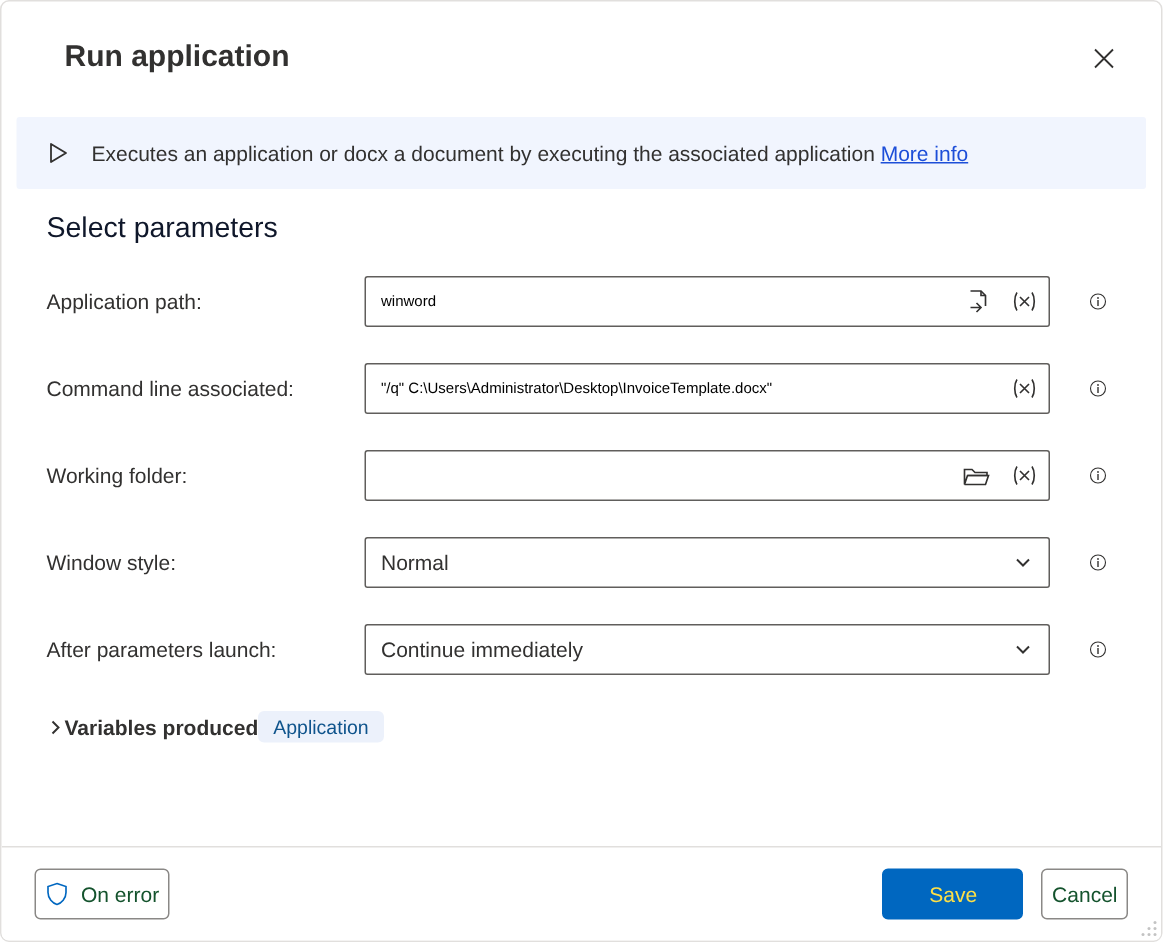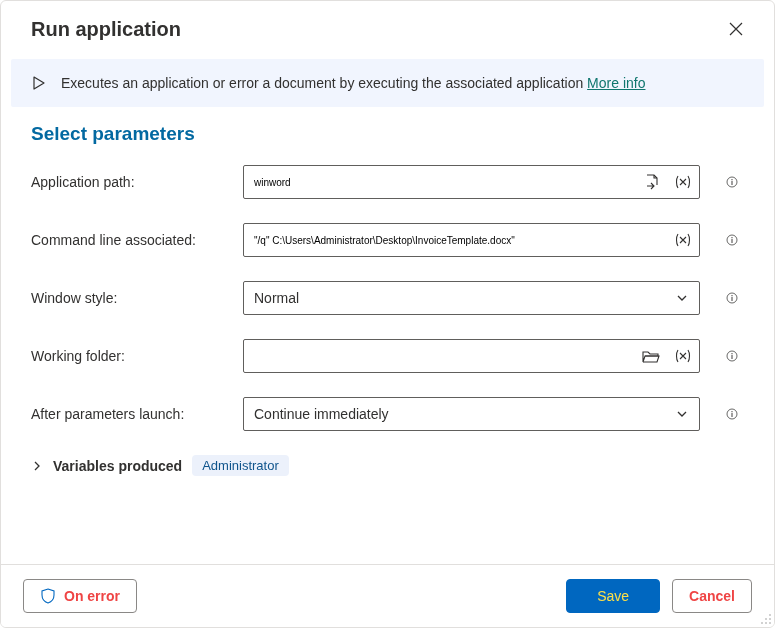--- a/index.html
+++ b/index.html
@@ -18,45 +18,45 @@
   }
   .header {
     display:flex;
     align-items:center;
     justify-content:space-between;
     padding: 14px 24px 10px 30px;
   }
   .header h1 {
     font-size: 20px;
     font-weight: 600;
-    margin:0;
+    margin:12px;
   }
   .close-btn {
     background:none; border:none; cursor:pointer; padding:6px;
     display:flex; align-items:center; justify-content:center;
   }
   .info-banner {
     margin: 6px 10px 16px 10px;
     background:#f1f5fe;
     padding: 16px 20px;
     display:flex;
     align-items:center;
     gap:14px;
     border-radius:2px;
   }
   .info-banner .desc { color:#323130; }
-  .info-banner a { color:#0f766e; text-decoration:underline; }
+  .info-banner a { color:#1d4ed8; text-decoration:underline; }
   .section {
     padding: 0 30px;
   }
   .section h2 {
     font-size: 19px;
-    font-weight: 700;
+    font-weight: 400;
     margin: 12px 0 20px 0;
-    color:#0369a1;
+    color:#0f172a;
   }
   .form-row {
     display:flex;
     align-items:center;
     margin-bottom: 24px;
     gap: 20px;
   }
   .form-row label.rowlabel {
     width: 192px;
     flex-shrink:0;
@@ -97,21 +97,21 @@
     cursor:pointer;
     background:#fff;
   }
   .select-wrap .seltext { flex:1; }
   .info-circle {
     background:none; border:none; cursor:pointer;
     width:24px; height:24px; display:flex; align-items:center; justify-content:center;
     flex-shrink:0;
   }
   .vars-row {
-    display:flex; align-items:center; gap:10px;
+    display:flex; align-items:center; 
     padding: 0 30px;
     margin-top: 4px;
   }
   .vars-row .vp-label { font-weight:600; color:#323130; }
   .chip {
     background:#ecf1fb;
     color:#0f548c;
     border-radius:4px;
     padding:3px 10px;
     font-size:13px;
@@ -123,30 +123,29 @@
     border-top:1px solid #e1dfdd;
     padding: 14px 22px;
     display:flex;
     align-items:center;
     gap:12px;
     background:#fff;
   }
   .footer .spacer { flex:1; }
   .btn {
     height:34px;
-    padding: 0 16px;
+    padding: 0 6px;
     border-radius:4px;
     font-family:inherit;
     font-size:14px;
     cursor:pointer;
     display:inline-flex; align-items:center; gap:8px;
     background:#fff;
     border:1px solid #8a8886;
-    color:#ef4444;
-    font-weight:bold;
+    color:#14532d;
   }
   .btn.primary {
     background:#0067c0;
     border-color:#0067c0;
     color:#fde047;
     padding: 0 30px;
     font-weight:500;
   }
   .chev-right { display:inline-flex; }
   .resize-grip {
@@ -163,21 +162,21 @@
         <path d="M2 2 L14 14 M14 2 L2 14" stroke="#323130" stroke-width="1.2" fill="none"></path>
       </svg>
   </button>
 </div>
 
 <div class="info-banner">
   <svg width="16" height="16" viewBox="0 0 16 16">
       <path d="M3 2 L13 8 L3 14 Z" fill="none" stroke="#323130" stroke-width="1.2" stroke-linejoin="round"></path>
     </svg>
   <span class="desc">
-    <span>Executes an application or error a document by executing the associated application</span>
+    <span>Executes an application or docx a document by executing the associated application</span>
     <a href="#">More info</a>
   </span>
 </div>
 
 <div class="section">
   <h2>Select parameters</h2>
 
   <div class="form-row">
     <label class="rowlabel">Application path:</label>
     <div class="field-wrap">
@@ -202,20 +201,46 @@
           <circle cx="9" cy="5.5" r="0.9" fill="#323130"></circle>
           <rect x="8.3" y="7.5" width="1.4" height="6" fill="#323130"></rect>
         </svg>
     </button>
   </div>
 
   <div class="form-row">
     <label class="rowlabel">Command line associated:</label>
     <div class="field-wrap">
       <input class="text" type="text" value="&quot;/q&quot; C:\Users\Administrator\Desktop\InvoiceTemplate.docx&quot;" style="">
+      <button class="field-icon-btn">
+        <svg width="20" height="18" viewBox="0 0 20 18">
+            <path d="M5 3c-2 3-2 9 0 12M15 3c2 3 2 9 0 12" fill="none" stroke="#323130" stroke-width="1.1"></path>
+            <path d="M7 6l6 6M13 6l-6 6" stroke="#323130" stroke-width="1.1"></path>
+          </svg>
+      </button>
+    </div>
+    <button class="info-circle">
+      <svg width="18" height="18" viewBox="0 0 18 18">
+          <circle cx="9" cy="9" r="7.5" fill="none" stroke="#323130" stroke-width="1.1"></circle>
+          <circle cx="9" cy="5.5" r="0.9" fill="#323130"></circle>
+          <rect x="8.3" y="7.5" width="1.4" height="6" fill="#323130"></rect>
+        </svg>
+    </button>
+  </div>
+
+  <div class="form-row">
+    <label class="rowlabel">Working folder:</label>
+    <div class="field-wrap">
+      <input class="text" type="text" value="" style="">
+      <button class="field-icon-btn">
+        <svg width="20" height="18" viewBox="0 0 20 18">
+            <path d="M2 5h5l2 2h8v2H4l-2 6V5z" fill="none" stroke="#323130" stroke-width="1.1"></path>
+            <path d="M4 9h14l-2 6H2" fill="none" stroke="#323130" stroke-width="1.1"></path>
+          </svg>
+      </button>
       <button class="field-icon-btn">
         <svg width="20" height="18" viewBox="0 0 20 18">
             <path d="M5 3c-2 3-2 9 0 12M15 3c2 3 2 9 0 12" fill="none" stroke="#323130" stroke-width="1.1"></path>
             <path d="M7 6l6 6M13 6l-6 6" stroke="#323130" stroke-width="1.1"></path>
           </svg>
       </button>
     </div>
     <button class="info-circle">
       <svg width="18" height="18" viewBox="0 0 18 18">
           <circle cx="9" cy="9" r="7.5" fill="none" stroke="#323130" stroke-width="1.1"></circle>
@@ -225,46 +250,20 @@
     </button>
   </div>
 
   <div class="form-row">
     <label class="rowlabel">Window style:</label>
     <div class="select-wrap">
       <span class="seltext">Normal</span>
       <svg width="14" height="14" viewBox="0 0 14 14">
           <path d="M3 5l4 4 4-4" fill="none" stroke="#323130" stroke-width="1.3"></path>
         </svg>
-    </div>
-    <button class="info-circle">
-      <svg width="18" height="18" viewBox="0 0 18 18">
-          <circle cx="9" cy="9" r="7.5" fill="none" stroke="#323130" stroke-width="1.1"></circle>
-          <circle cx="9" cy="5.5" r="0.9" fill="#323130"></circle>
-          <rect x="8.3" y="7.5" width="1.4" height="6" fill="#323130"></rect>
-        </svg>
-    </button>
-  </div>
-
-  <div class="form-row">
-    <label class="rowlabel">Working folder:</label>
-    <div class="field-wrap">
-      <input class="text" type="text" value="" style="">
-      <button class="field-icon-btn">
-        <svg width="20" height="18" viewBox="0 0 20 18">
-            <path d="M2 5h5l2 2h8v2H4l-2 6V5z" fill="none" stroke="#323130" stroke-width="1.1"></path>
-            <path d="M4 9h14l-2 6H2" fill="none" stroke="#323130" stroke-width="1.1"></path>
-          </svg>
-      </button>
-      <button class="field-icon-btn">
-        <svg width="20" height="18" viewBox="0 0 20 18">
-            <path d="M5 3c-2 3-2 9 0 12M15 3c2 3 2 9 0 12" fill="none" stroke="#323130" stroke-width="1.1"></path>
-            <path d="M7 6l6 6M13 6l-6 6" stroke="#323130" stroke-width="1.1"></path>
-          </svg>
-      </button>
     </div>
     <button class="info-circle">
       <svg width="18" height="18" viewBox="0 0 18 18">
           <circle cx="9" cy="9" r="7.5" fill="none" stroke="#323130" stroke-width="1.1"></circle>
           <circle cx="9" cy="5.5" r="0.9" fill="#323130"></circle>
           <rect x="8.3" y="7.5" width="1.4" height="6" fill="#323130"></rect>
         </svg>
     </button>
   </div>
 
@@ -286,21 +285,21 @@
   </div>
 </div>
 
 <div class="vars-row">
   <span class="chev-right">
     <svg width="12" height="12" viewBox="0 0 12 12">
         <path d="M4 2l4 4-4 4" fill="none" stroke="#323130" stroke-width="1.3"></path>
       </svg>
   </span>
   <span class="vp-label">Variables produced</span>
-  <span class="chip">Administrator</span>
+  <span class="chip">Application</span>
 </div>
 
 <div class="footer">
   <button class="btn">
     <svg width="16" height="16" viewBox="0 0 16 16">
         <path d="M8 1l6 2v4c0 4-3 7-6 8-3-1-6-4-6-8V3l6-2z" fill="none" stroke="#0067c0" stroke-width="1.1"></path>
       </svg>
     <span>On error</span>
   </button>
   <span class="spacer"></span>

